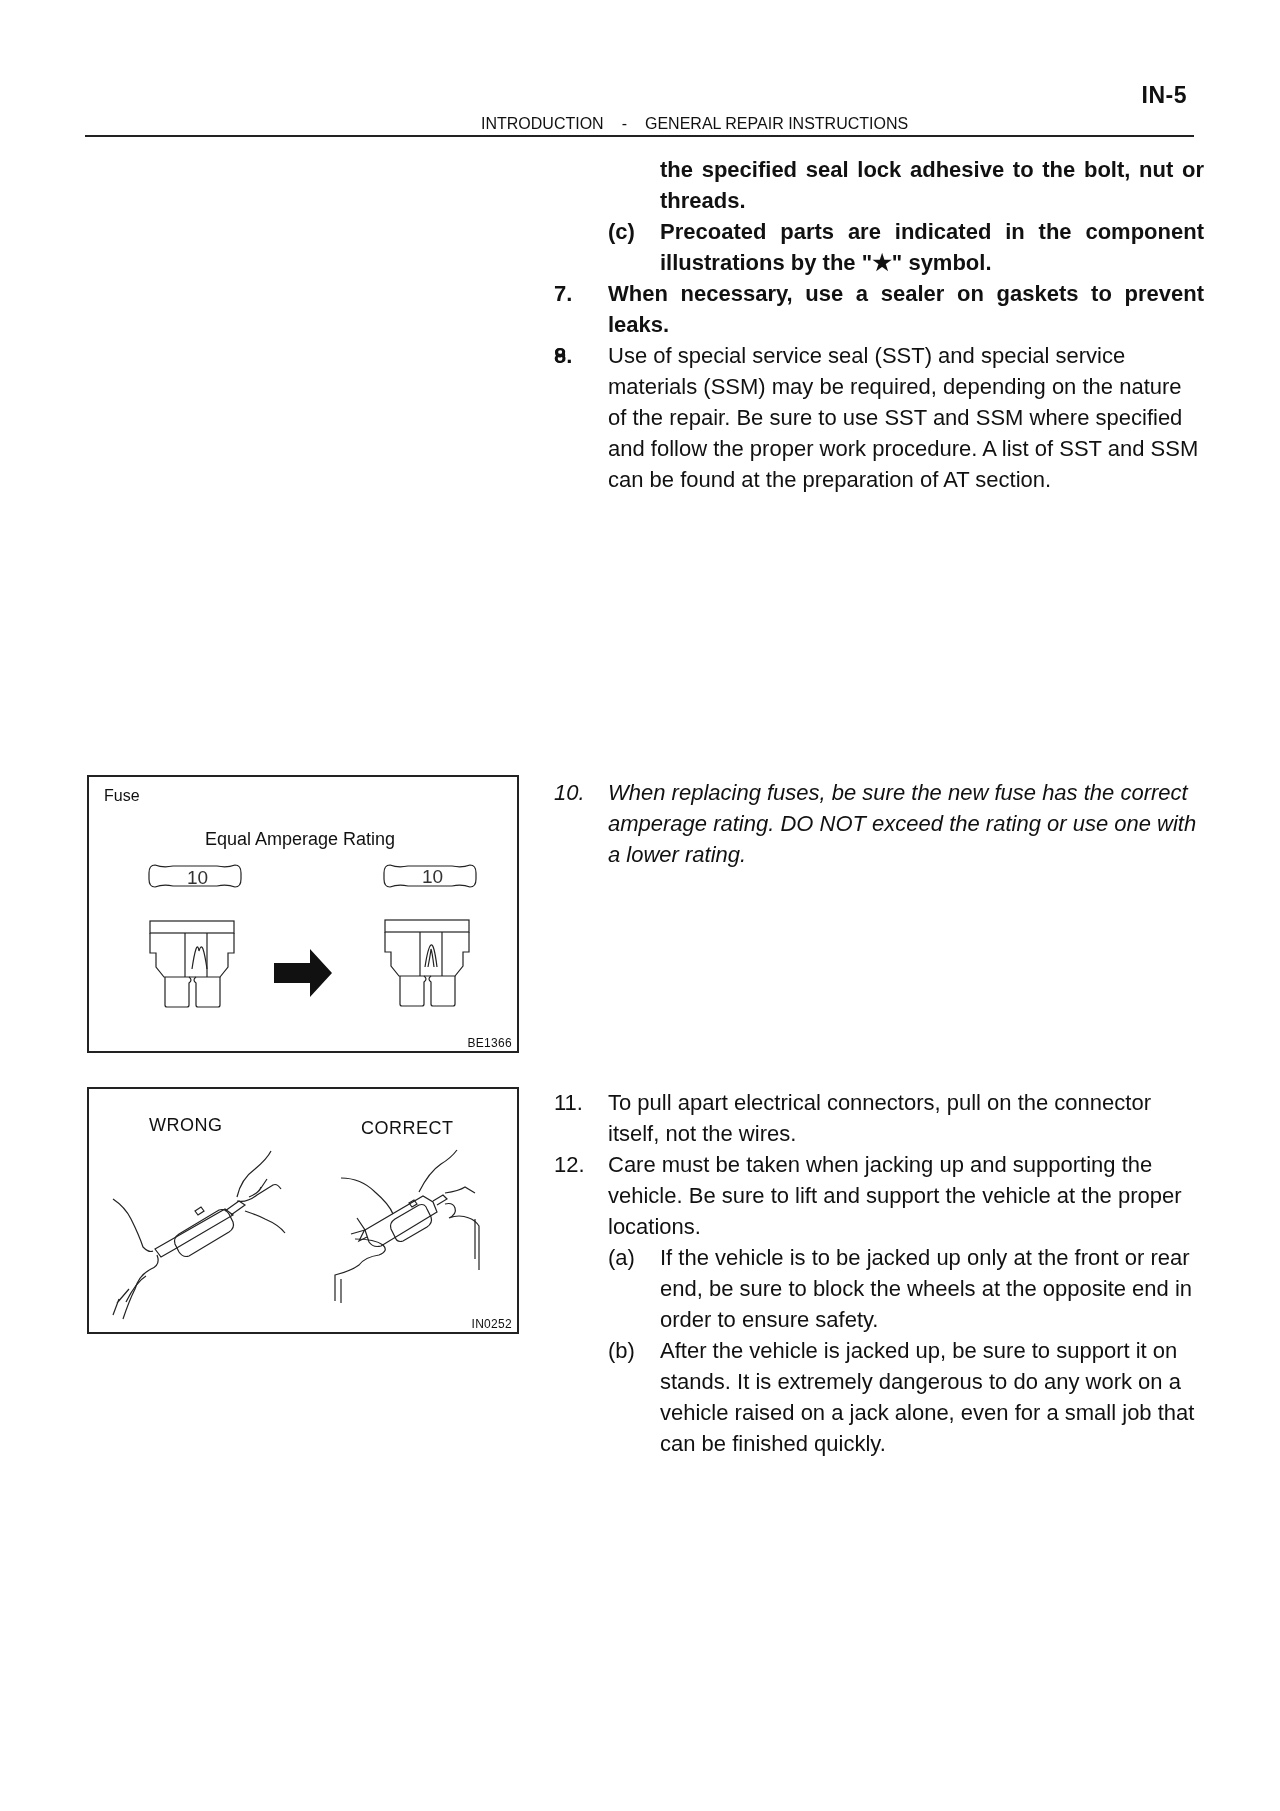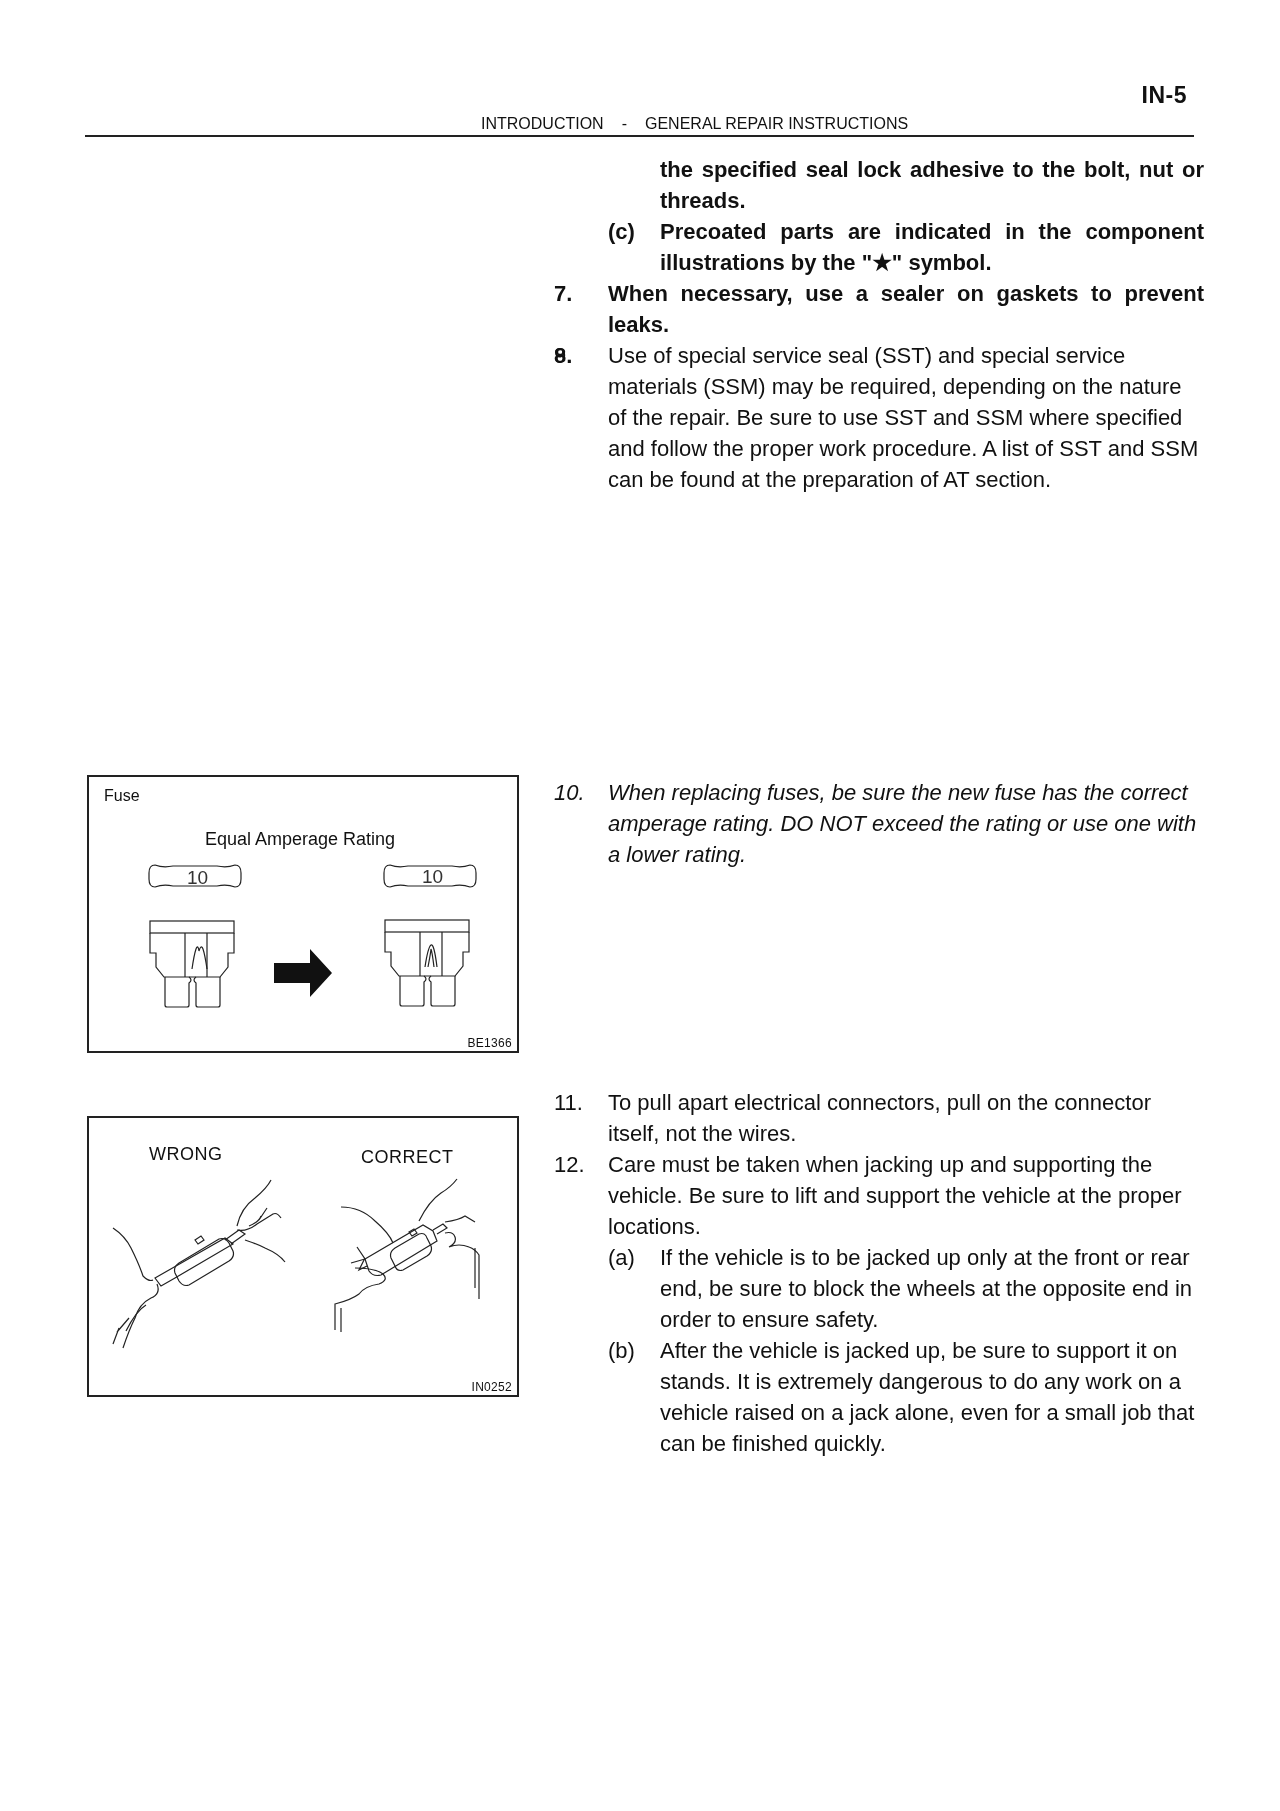--- a/index.html
+++ b/index.html
@@ -135,21 +135,21 @@
       <path d="M336,190 q3,-20 6,-22 q3,-2 6,22"></path>
       <path d="M339,190 q3,-16 3,-18 q1,2 3,18"></path>
       <path d="M311,199 v28 q0,2 2,2 h20 q2,0 2,-2 v-22 q4,-3 0,-6"></path>
       <path d="M366,199 v28 q0,2 -2,2 h-20 q-2,0 -2,-2 v-22 q-4,-3 0,-6"></path>
     </g>
   </svg>
   <div class="fig-title">Fuse</div>
   <div class="fig-code">BE1366</div>
 </div>
 
-<div class="figure" style="top:1116px; height:281px;">
+<div class="figure" style="top:1087px; height:247px;">
   <svg width="432" height="281" viewBox="0 0 432 281">
     <text class="fig-text" x="60" y="42" font-size="18" fill="#111" letter-spacing="0.5">WRONG</text>
     <text class="fig-text" x="272" y="45" font-size="18" fill="#111" letter-spacing="0.5">CORRECT</text>
 
     <g fill="none" stroke="#222" stroke-width="1.2">
       <path d="M24,110 q12,8 18,20 q8,16 12,28 q6,6 10,4"></path>
       <path d="M68,166 q4,10 -6,14 q-12,6 -16,20 q-6,12 -12,30"></path>
       <path d="M37,213 q10,-20 20,-26"></path>
       <path d="M30,210 l-6,16 M40,200 l-12,14"></path>
       <path d="M66,160 l14,-8 l56,-32 l8,6 l-58,34 l-14,8 z"></path>

